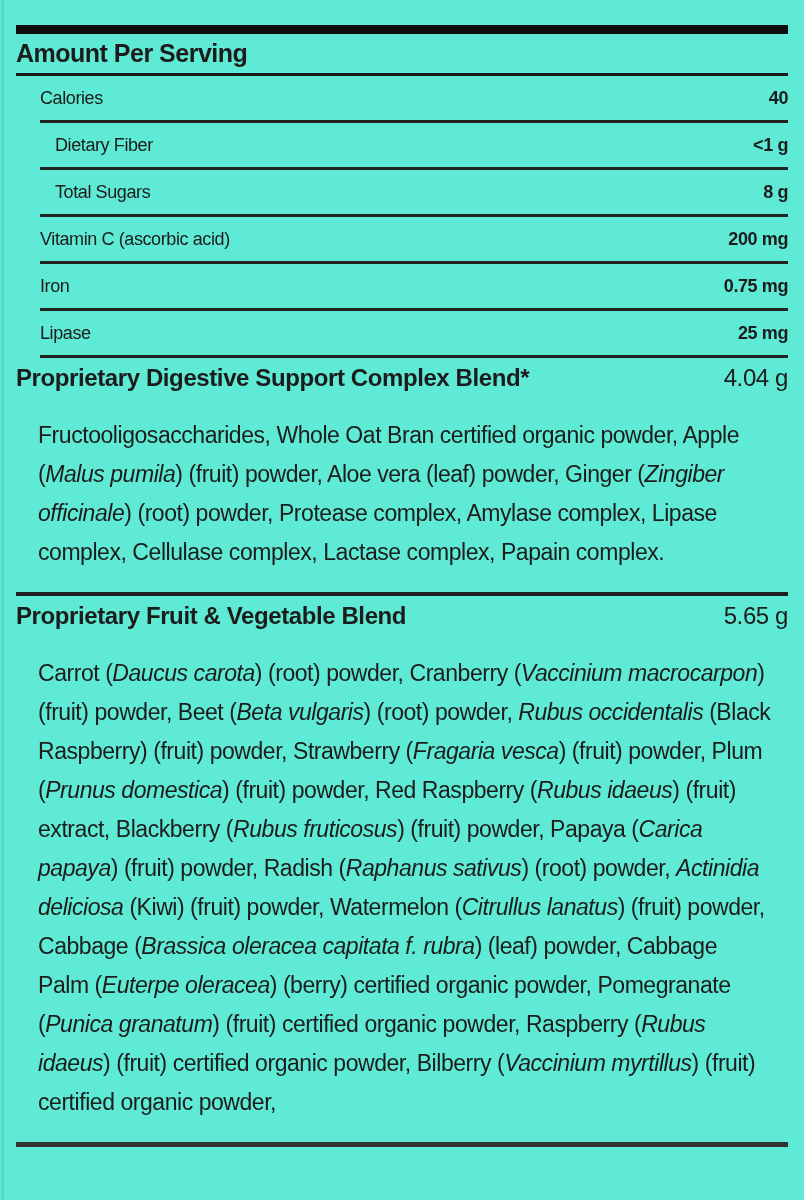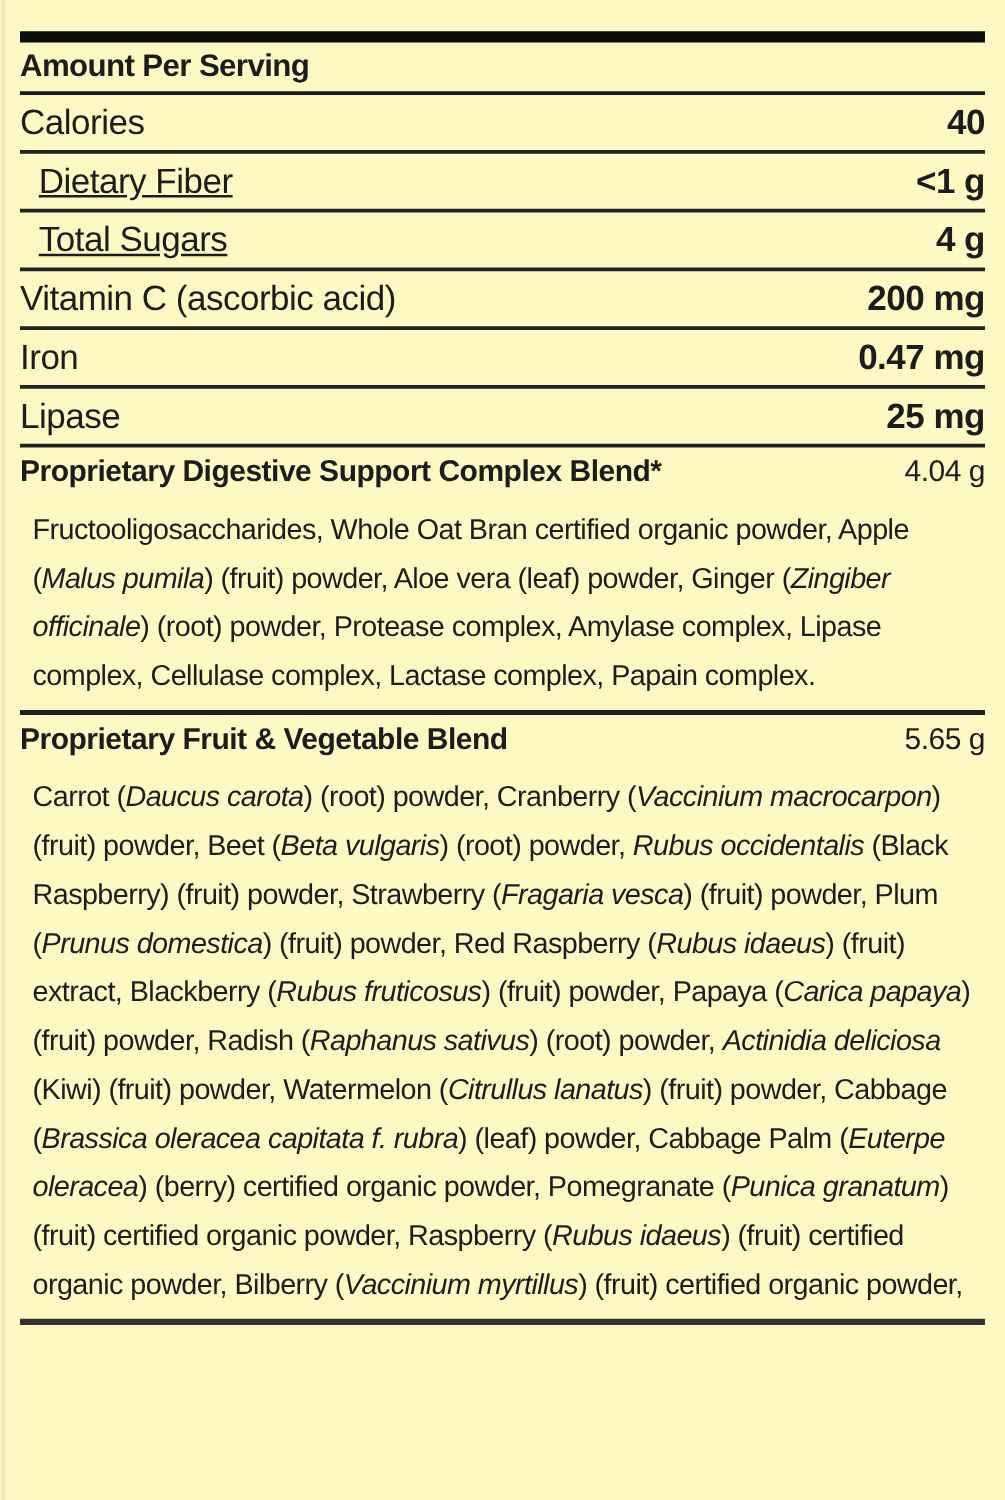--- a/index.html
+++ b/index.html
@@ -12,21 +12,21 @@
     height: 1200px;
     font-family: "Liberation Sans", sans-serif;
     color: #1c1c1c;
     overflow: hidden;
     position: relative;
   }
   .panel {
     position: relative;
     width: 804px;
     height: 1200px;
-    background: #fef9c3;
+    background: #5eead4;
   }
   .edge-artifact {
     position: absolute;
     left: 1px;
     top: 0;
     width: 3px;
     height: 100%;
     background: rgba(0,0,0,0.07);
   }
   .content {
@@ -46,38 +46,39 @@
     font-weight: bold;
     font-size: 25px;
     letter-spacing: -0.5px;
   }
   .nrow {
     height: 44px;
     display: flex;
     justify-content: space-between;
     align-items: center;
     border-bottom: 3px solid #222222;
-    font-size: 28px;
+    font-size: 18px;
     letter-spacing: -0.4px;
+    margin-left: 24px;
   }
   .nrow .nname { white-space: nowrap; }
-  .nrow.indent .nname { padding-left: 15px; text-decoration: underline; }
+  .nrow.indent .nname { padding-left: 15px; }
   .nrow .nvalue { white-space: nowrap; font-weight: bold; }
   .blend-row {
     display: flex;
     justify-content: space-between;
     align-items: center;
     height: 40px;
     font-size: 24px;
     letter-spacing: -0.4px;
   }
   .blend-row .bname { font-weight: bold; }
   .blend-row .bvalue { font-weight: normal; margin-left: 27px; }
   .ingredients {
-    margin: 4px;
+    margin: 16px;
     padding: 2px 0 4px 6px;
     font-size: 23px;
     line-height: 39px;
     letter-spacing: -0.45px;
     text-align: left;
   }
   .ingredients em { font-style: italic; }
   .divider-mid {
     height: 0;
     border-bottom: 4px solid #1f1f1f;
@@ -107,31 +108,31 @@
     </div>
 
 
     <div class="nrow indent">
       <span class="nname">Dietary Fiber</span>
       <span class="nvalue">&lt;1 g</span>
     </div>
 
     <div class="nrow indent">
       <span class="nname">Total Sugars</span>
-      <span class="nvalue">4 g</span>
+      <span class="nvalue">8 g</span>
     </div>
 
     <div class="nrow">
       <span class="nname">Vitamin C (ascorbic acid)</span>
       <span class="nvalue">200 mg</span>
     </div>
 
     <div class="nrow">
       <span class="nname">Iron</span>
-      <span class="nvalue">0.47 mg</span>
+      <span class="nvalue">0.75 mg</span>
     </div>
 
     <div class="nrow">
       <span class="nname">Lipase</span>
       <span class="nvalue">25 mg</span>
     </div>
 
     <div class="blend-row">
       <span class="bname">Proprietary Digestive Support Complex Blend*</span>
       <span class="bvalue">4.04 g</span>

